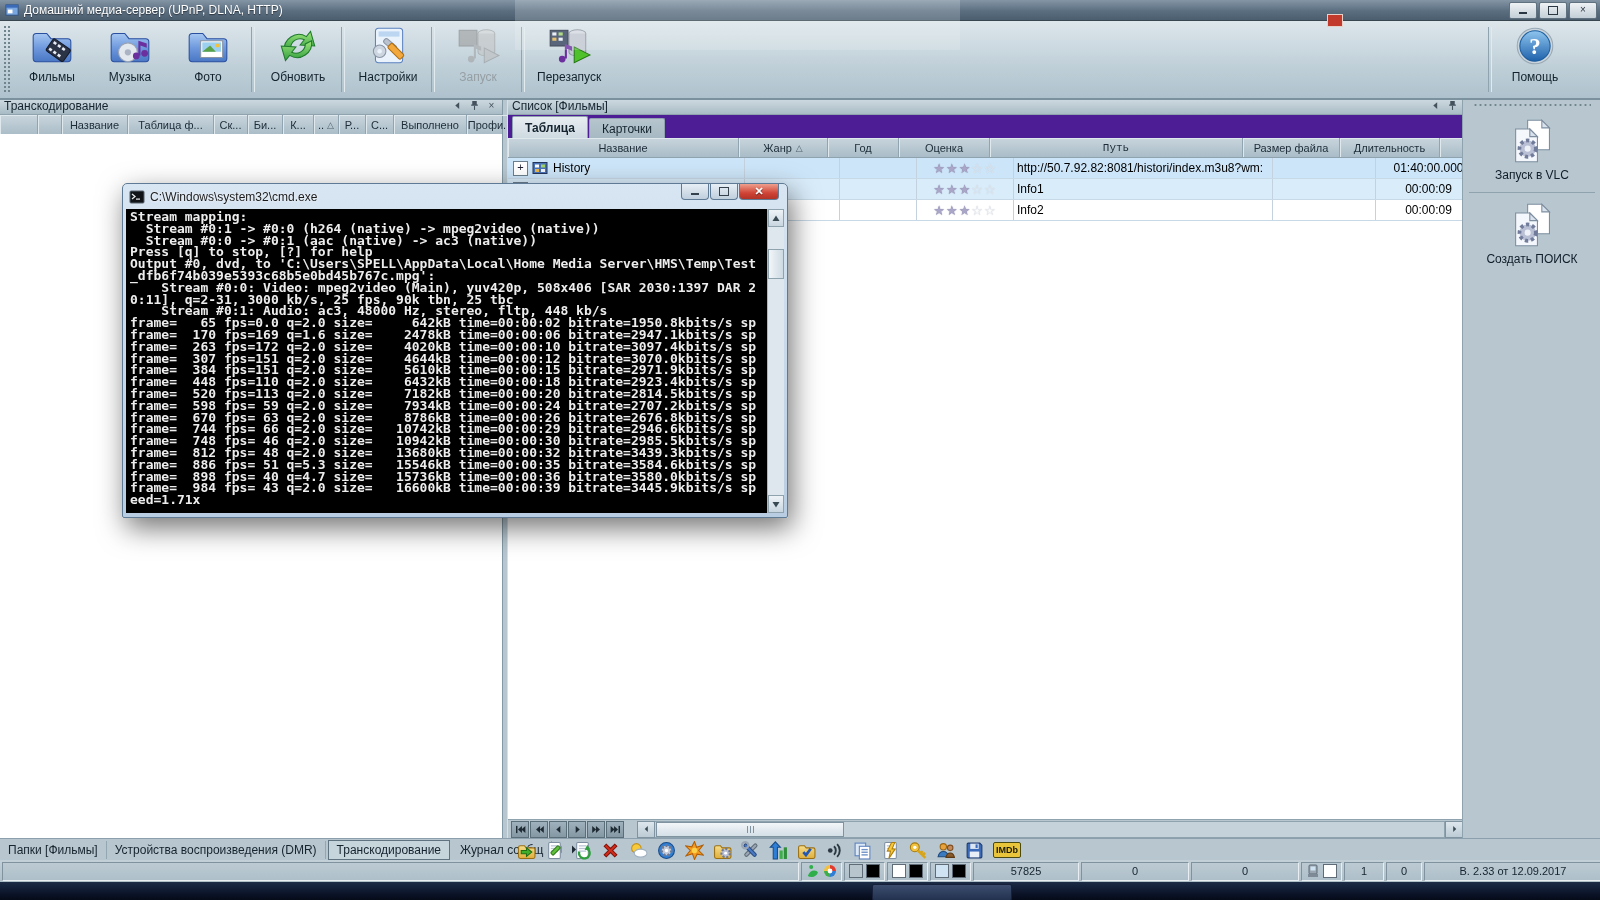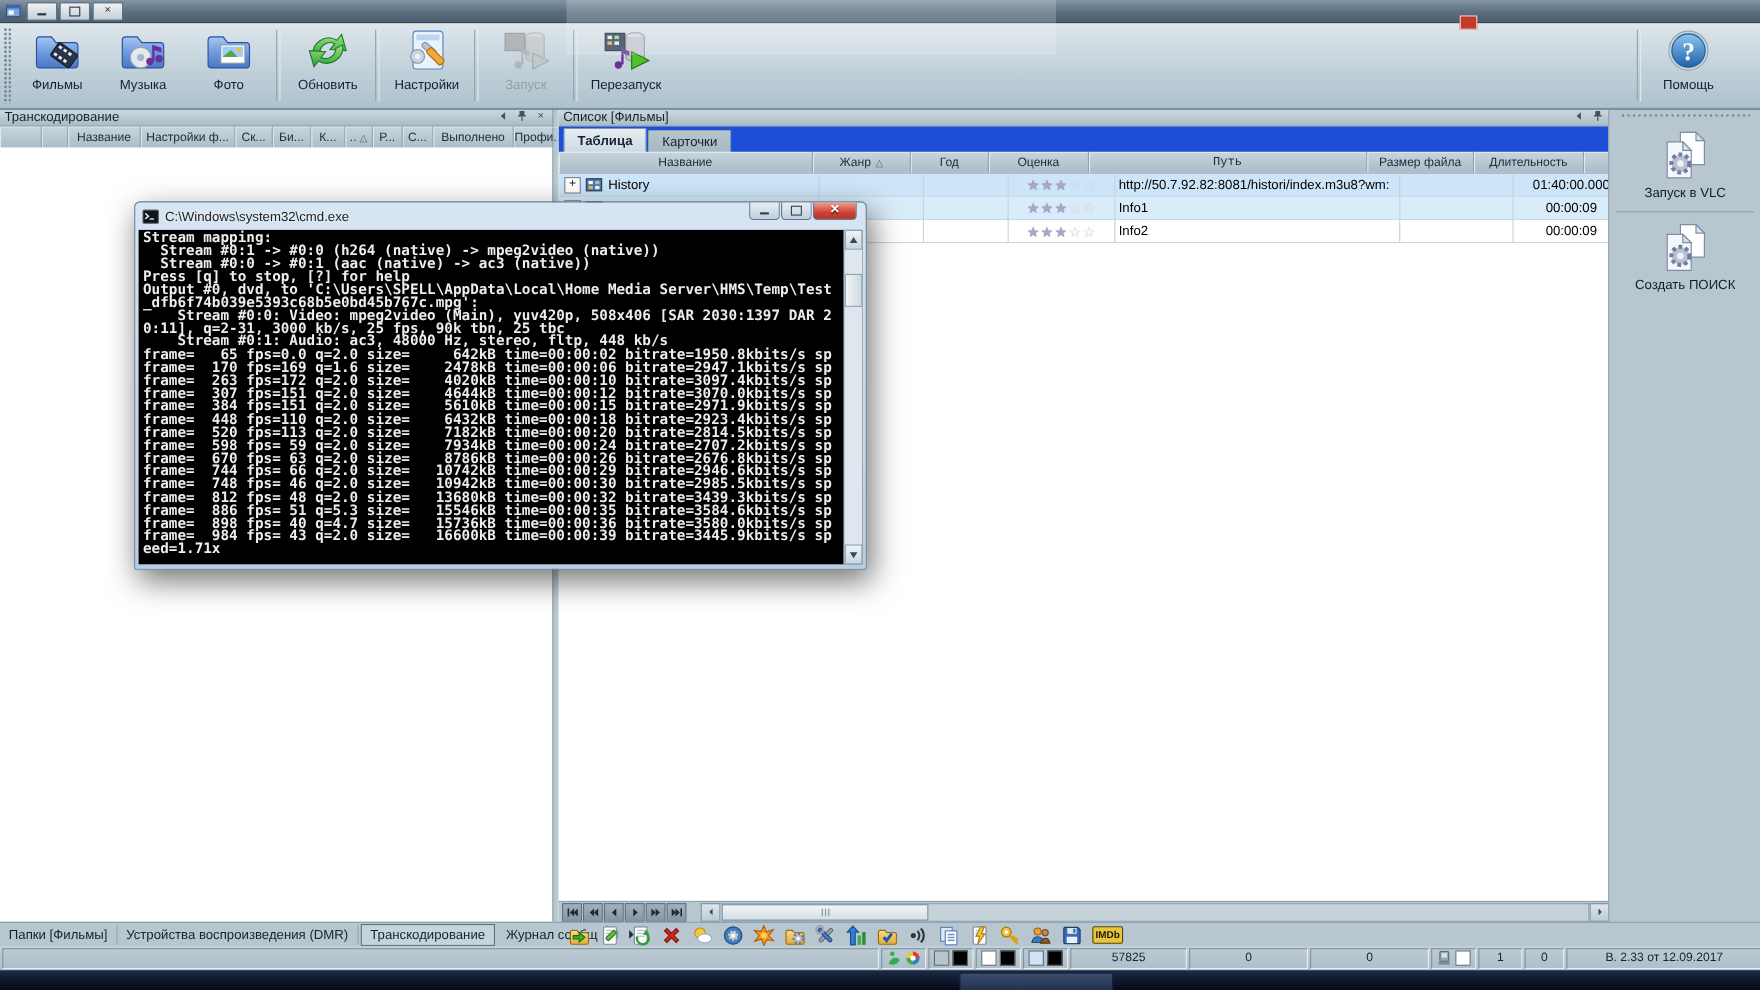--- a/index.html
+++ b/index.html
@@ -44,21 +44,21 @@
   .ph-title{flex:1 1 auto;white-space:nowrap;overflow:hidden;}
   .ph-btns{display:flex;gap:4px;align-items:center;}
   .phb{width:13px;height:13px;display:flex;align-items:center;justify-content:center;font-size:10px;color:#44525e;line-height:1;}
   .phb svg{width:9px;height:11px;}
   .colrow{height:20px;display:flex;background:linear-gradient(#c9d5dd,#a9bcc7);border-bottom:1px solid #8fa3ae;}
   .colcell{border-right:1px solid #91a5b1;box-shadow:inset 1px 1px 0 #dfe8ed;font-size:11px;
     display:flex;align-items:center;justify-content:center;gap:3px;white-space:nowrap;overflow:hidden;color:#1d2c38;}
   .sortmark{font-size:9px;color:#51646f;}
   .panel-body-white{background:#fff;position:absolute;left:0;right:0;bottom:0;top:37px;}
   
-  .rtabs{height:24px;background:#1d4ed8;display:flex;align-items:flex-end;padding-left:4px;border-bottom:1px solid #8fa3ae;}
+  .rtabs{height:24px;background:#4c1d95;display:flex;align-items:flex-end;padding-left:4px;border-bottom:1px solid #8fa3ae;}
   .rtab{height:20px;padding:0 12px;font-size:12px;display:flex;align-items:center;
     border:1px solid #8fa3ae;border-bottom:none;background:linear-gradient(#b6c5ce,#a6b8c2);margin-right:1px;border-radius:2px 2px 0 0;}
   .rtab.active{background:linear-gradient(#e8eef2,#cdd9e0);height:22px;font-weight:bold;}
   
   .rtable{position:absolute;left:0;right:0;top:41px;bottom:18px;background:#fff;overflow:hidden;}
   .thead{height:19px;display:flex;background:linear-gradient(#c9d5dd,#a9bcc7);border-bottom:1px solid #8fa3ae;}
   .hcell{border-right:1px solid #91a5b1;box-shadow:inset 1px 1px 0 #dfe8ed;font-size:11px;color:#1d2c38;
     display:flex;align-items:center;justify-content:center;gap:4px;white-space:nowrap;overflow:hidden;}
   .trow{height:20px;display:flex;border-bottom:1px solid #c7d9e6;background:#fff;}
   .trow.sel1{background:#cde5f8;}
@@ -167,20 +167,21 @@
 </svg>
 
 <div class="screen">
 
   <div class="titlebar">
     <span class="tb-ico ic"><svg viewBox="0 0 16 16">
           <rect x="1" y="2" width="13" height="11" fill="#7aa7e0" stroke="#30507e"></rect>
           <rect x="1" y="2" width="13" height="3" fill="#3a6ab8"></rect>
           <rect x="3" y="7" width="5" height="4" fill="#fff"></rect>
         </svg></span>
+    <span class="tb-title">Домашний медиа-сервер (UPnP, DLNA, HTTP)</span>
     <span class="winbtns">
       <span class="wbtn">
           <span class="bar"></span>
         </span>
       <span class="wbtn">
           <span class="box"></span>
         </span>
       <span class="wbtn">×</span>
     </span>
   </div>
@@ -314,21 +315,21 @@
           <div class="colcell" style="width: 37px; flex: 0 0 37px;">
             <span></span>
           </div>
           <div class="colcell" style="width: 23px; flex: 0 0 23px;">
             <span></span>
           </div>
           <div class="colcell" style="width: 65px; flex: 0 0 65px;">
             <span>Название</span>
           </div>
           <div class="colcell" style="width: 85px; flex: 0 0 85px;">
-            <span>Настройки ф...</span>
+            <span>Таблица ф...</span>
           </div>
           <div class="colcell" style="width: 33px; flex: 0 0 33px;">
             <span>Ск...</span>
           </div>
           <div class="colcell" style="width: 34px; flex: 0 0 34px;">
             <span>Би...</span>
           </div>
           <div class="colcell" style="width: 30px; flex: 0 0 30px;">
             <span>К...</span>
           </div>

